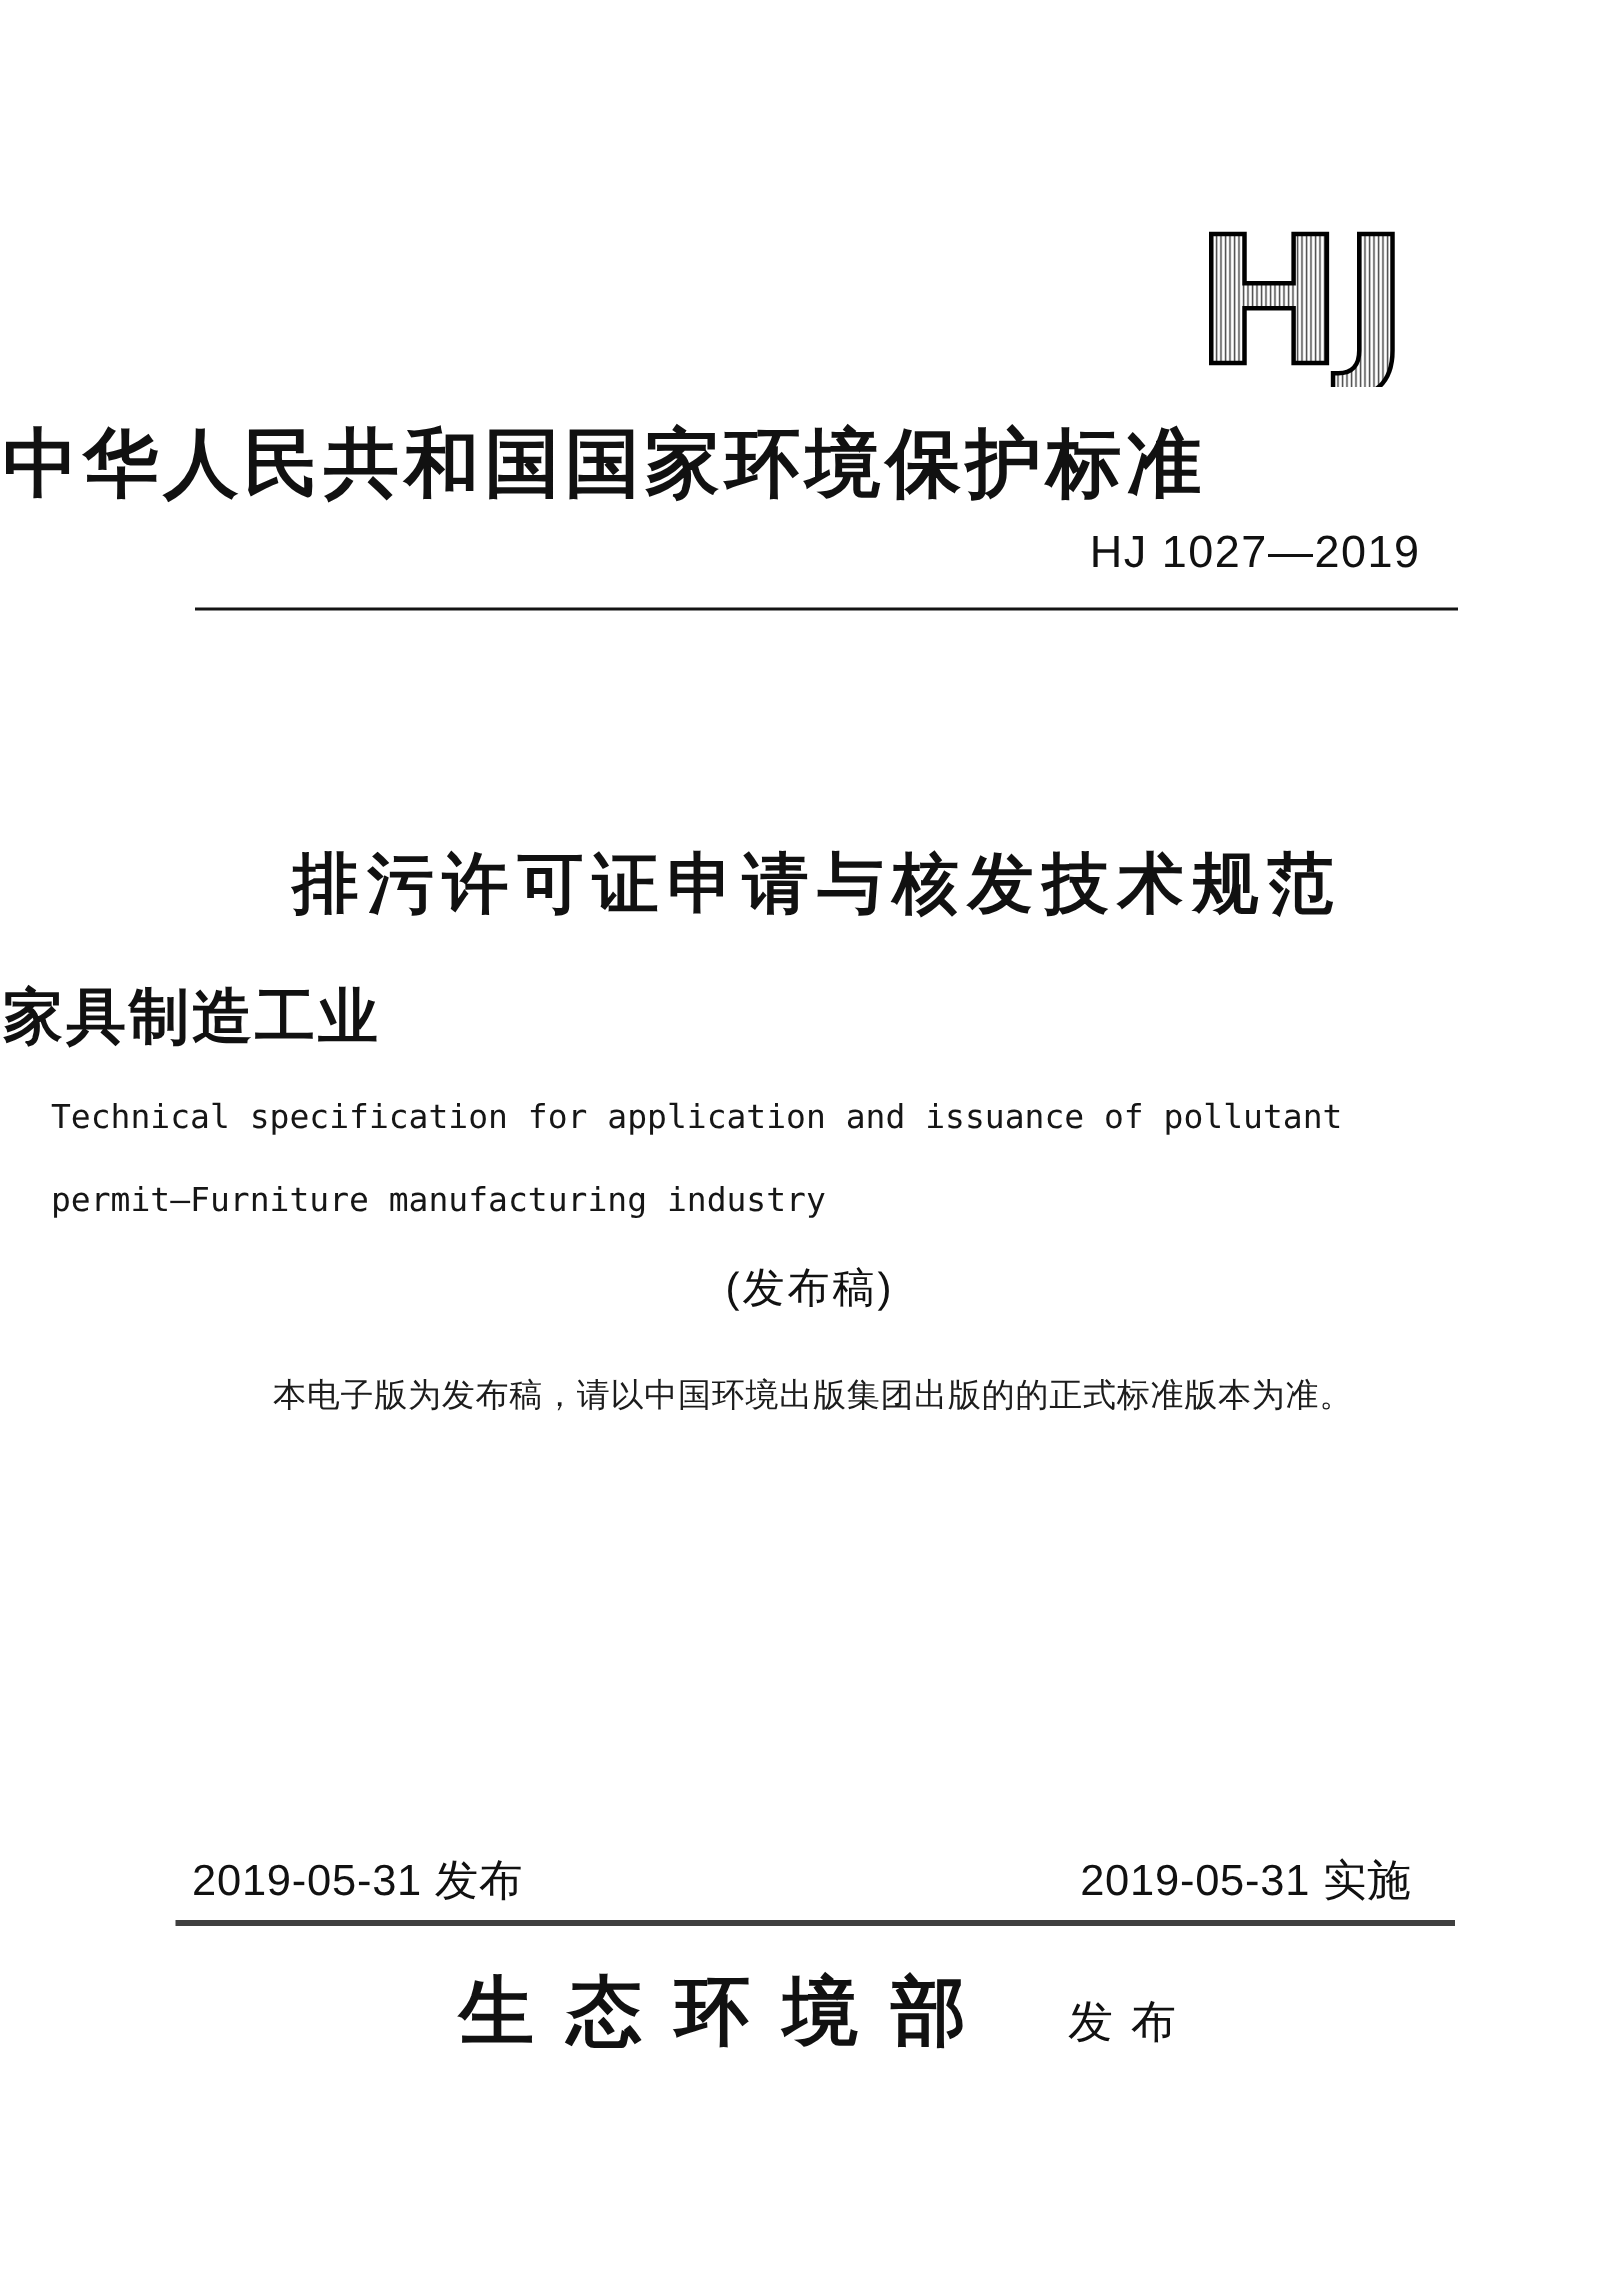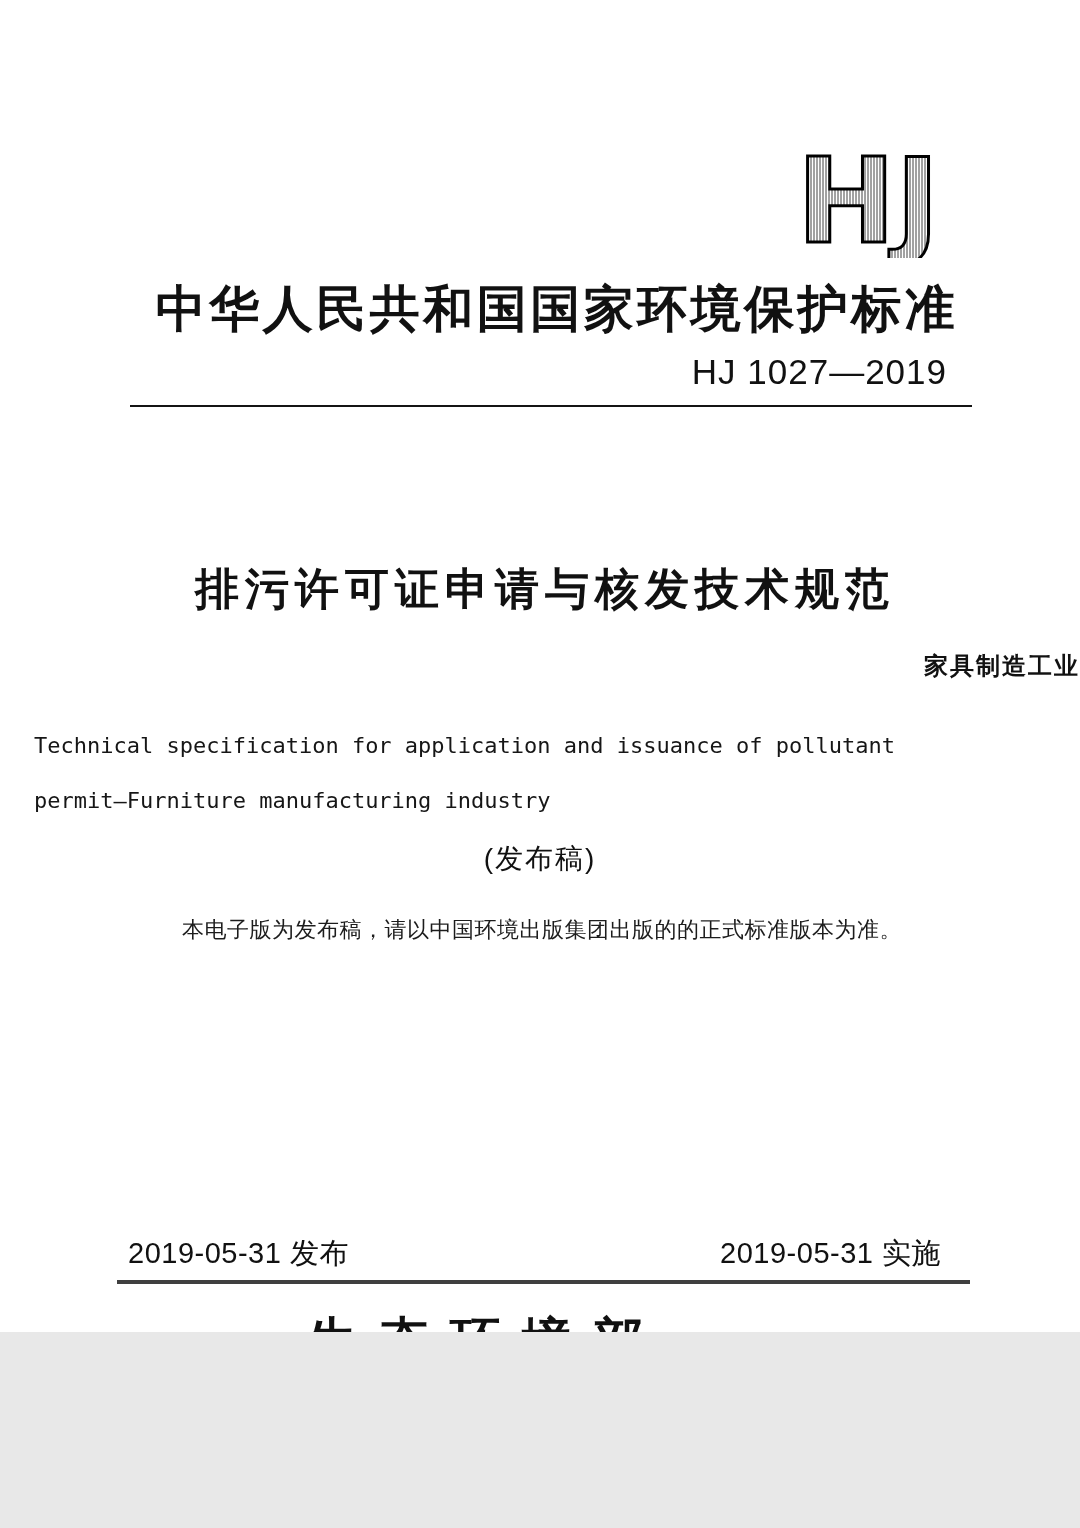--- a/index.html
+++ b/index.html
@@ -3,54 +3,52 @@
 <meta charset="utf-8">
 <style>
   html, body {
     margin: 0;
     padding: 0;
     background: #e8e8e8;
   }
   .page {
     position: relative;
     width: 1080px;
-    height: 1332px;
+    height: 1528px;
     margin: 0 auto;
     background: #ffffff;
     color: #111111;
     overflow: hidden;
     font-family: "Liberation Sans", "DejaVu Sans", sans-serif;
   }
   .abs { position: absolute; }
 
   .logo-wrap {
     top: 138px;
     right: 112px;
     width: 200px;
     height: 120px;
   }
 
   .std-type {
     top: 276px;
     left: 0;
     right: 0;
-    text-align: center;
     font-family: "Liberation Serif", "DejaVu Serif", serif;
     font-weight: bold;
     font-size: 50px;
     letter-spacing: 3.5px;
     padding-left: 2px;
     white-space: nowrap;
-    margin-left: 32px;
   }
 
   .std-number {
     top: 352px;
     right: 133px;
-    font-size: 35px;
+    font-size: 30px;
     font-weight: 500;
     letter-spacing: 1px;
     font-family: "Liberation Sans", "DejaVu Sans", sans-serif;
   }
 
   .rule-thin {
     top: 405px;
     left: 130px;
     width: 842px;
     height: 2px;
@@ -65,23 +63,23 @@
     font-weight: bold;
     font-size: 44px;
     letter-spacing: 6px;
     padding-left: 10px;
     white-space: nowrap;
   }
   .title-cn-2 {
     top: 650px;
     left: 0;
     right: 0;
-    text-align: right;
-    font-weight: bold;
-    font-size: 24px;
+    text-align: left;
+    font-weight: bold;
+    font-size: 40px;
     letter-spacing: 2px;
     padding-left: 2px;
     white-space: nowrap;
   }
 
   .title-en {
     left: 0;
     right: 0;
     text-align: left;
     font-family: "DejaVu Sans Mono", "Liberation Mono", monospace;

